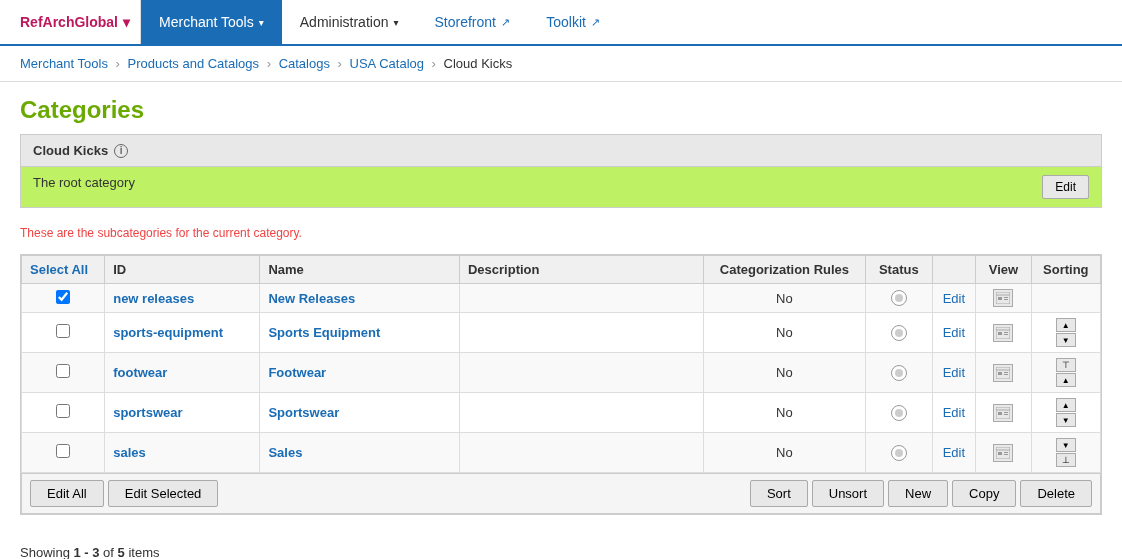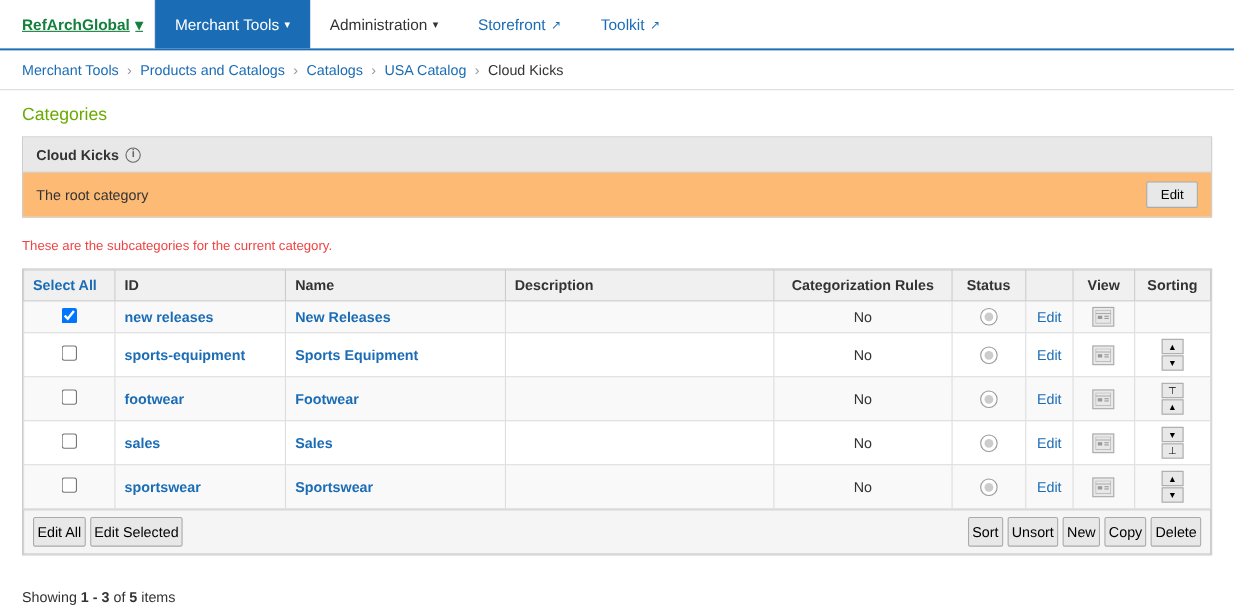--- a/index.html
+++ b/index.html
@@ -13,26 +13,25 @@
       border-bottom: 2px solid #1a6cb5;
       height: 46px;
       padding: 0 10px;
     }
     .site-selector {
       display: flex;
       align-items: center;
       gap: 5px;
       font-weight: bold;
       font-size: 14px;
-      color: #15803d;
+      color: #be185d;
       padding: 0 10px;
       cursor: pointer;
       border-right: 1px solid #ddd;
       height: 100%;
-      text-decoration: underline;
     }
     .nav-item {
       display: flex;
       align-items: center;
       gap: 5px;
       padding: 0 18px;
       height: 100%;
       font-size: 14px;
       color: #333;
       cursor: pointer;
@@ -56,23 +55,23 @@
       border-bottom: 1px solid #ddd;
       background: #fff;
     }
     .breadcrumb a { color: #1a6cb5; text-decoration: none; }
     .breadcrumb span { color: #333; }
     .breadcrumb .sep { margin: 0 4px; color: #999; }
 
     
     .page-title {
       padding: 14px 20px 10px 20px;
-      font-size: 16px;
+      font-size: 24px;
       color: #6aaa00;
-      font-weight: normal;
+      font-weight: bold;
     }
 
     
     .content { padding: 0 20px 20px 20px; }
 
     
     .category-box {
       border: 1px solid #ccc;
       background: #f5f5f5;
       margin-bottom: 14px;
@@ -96,22 +95,22 @@
       align-items: center;
       justify-content: center;
       font-size: 10px;
       color: #666;
       cursor: pointer;
     }
     .category-box-body {
       padding: 8px 12px;
       display: flex;
       justify-content: space-between;
-      align-items: center;
-      background: #fdba74;
+      align-items: flex-start;
+      background: #bef264;
     }
     .edit-btn {
       padding: 4px 12px;
       background: #e8e8e8;
       border: 1px solid #aaa;
       cursor: pointer;
       font-size: 12px;
       font-family: Arial, Helvetica, sans-serif;
       border-radius: 2px;
     }
@@ -217,21 +216,21 @@
       justify-content: space-between;
       align-items: center;
       margin-top: 0;
       padding: 6px 0;
       border-top: 1px solid #ccc;
       background: #f5f5f5;
     }
     .bottom-bar-left { display: flex; gap: 4px; padding-left: 8px; }
     .bottom-bar-right { display: flex; gap: 4px; padding-right: 8px; }
     .action-btn {
-      padding: 5px 3px;
+      padding: 5px 16px;
       background: #e8e8e8;
       border: 1px solid #aaa;
       cursor: pointer;
       font-size: 13px;
       font-family: Arial, Helvetica, sans-serif;
       border-radius: 2px;
     }
 
     
     .pagination-info {
@@ -381,20 +380,44 @@
               </span></td>
             <td class="center">
               <div style="display: flex; flex-direction: column; align-items: center; gap: 1px;">
                 <button class="sort-btn" style="font-size: 9px;">⊤</button>
                 <button class="sort-btn">▲</button>
               </div>
             </td>
           </tr>
           <tr>
             <td class="center"><input type="checkbox" style=""></td>
+            <td><a href="#">sportswear</a></td>
+            <td><a href="#">Sportswear</a></td>
+            <td></td>
+            <td class="center">No</td>
+            <td class="center"><span class="status-circle"></span></td>
+            <td class="center"><a href="#" style="font-weight: normal;">Edit</a></td>
+            <td class="center"><span class="view-icon">
+                <svg width="14" height="12" viewBox="0 0 14 12">
+                  <rect x="0" y="0" width="14" height="12" fill="#e8e8e8" stroke="#aaa"></rect>
+                  <line x1="0" y1="3" x2="14" y2="3" stroke="#aaa" stroke-width="1"></line>
+                  <rect x="2" y="5" width="4" height="3" fill="#999"></rect>
+                  <rect x="8" y="5" width="4" height="1" fill="#999"></rect>
+                  <rect x="8" y="7" width="4" height="1" fill="#999"></rect>
+                </svg>
+              </span></td>
+            <td class="center">
+              <div style="display: flex; flex-direction: column; align-items: center; gap: 1px;">
+                <button class="sort-btn">▲</button>
+                <button class="sort-btn">▼</button>
+              </div>
+            </td>
+          </tr>
+          <tr>
+            <td class="center"><input type="checkbox" style=""></td>
             <td><a href="#">sales</a></td>
             <td><a href="#">Sales</a></td>
             <td></td>
             <td class="center">No</td>
             <td class="center"><span class="status-circle"></span></td>
             <td class="center"><a href="#" style="font-weight: normal;">Edit</a></td>
             <td class="center"><span class="view-icon">
                 <svg width="14" height="12" viewBox="0 0 14 12">
                   <rect x="0" y="0" width="14" height="12" fill="#e8e8e8" stroke="#aaa"></rect>
                   <line x1="0" y1="3" x2="14" y2="3" stroke="#aaa" stroke-width="1"></line>
@@ -403,44 +426,20 @@
                   <rect x="8" y="7" width="4" height="1" fill="#999"></rect>
                 </svg>
               </span></td>
             <td class="center">
               <div style="display: flex; flex-direction: column; align-items: center; gap: 1px;">
                 <button class="sort-btn">▼</button>
                 <button class="sort-btn" style="font-size: 9px;">⊥</button>
               </div>
             </td>
           </tr>
-          <tr>
-            <td class="center"><input type="checkbox" style=""></td>
-            <td><a href="#">sportswear</a></td>
-            <td><a href="#">Sportswear</a></td>
-            <td></td>
-            <td class="center">No</td>
-            <td class="center"><span class="status-circle"></span></td>
-            <td class="center"><a href="#" style="font-weight: normal;">Edit</a></td>
-            <td class="center"><span class="view-icon">
-                <svg width="14" height="12" viewBox="0 0 14 12">
-                  <rect x="0" y="0" width="14" height="12" fill="#e8e8e8" stroke="#aaa"></rect>
-                  <line x1="0" y1="3" x2="14" y2="3" stroke="#aaa" stroke-width="1"></line>
-                  <rect x="2" y="5" width="4" height="3" fill="#999"></rect>
-                  <rect x="8" y="5" width="4" height="1" fill="#999"></rect>
-                  <rect x="8" y="7" width="4" height="1" fill="#999"></rect>
-                </svg>
-              </span></td>
-            <td class="center">
-              <div style="display: flex; flex-direction: column; align-items: center; gap: 1px;">
-                <button class="sort-btn">▲</button>
-                <button class="sort-btn">▼</button>
-              </div>
-            </td>
-          </tr>
         </tbody>
       <tfoot>
         <tr>
           <td colspan="9" style="padding:0; border:none;">
             <div class="bottom-bar">
               <div class="bottom-bar-left">
                 <button class="action-btn">Edit All</button>
                 <button class="action-btn">Edit Selected</button>
               </div>
               <div class="bottom-bar-right">

